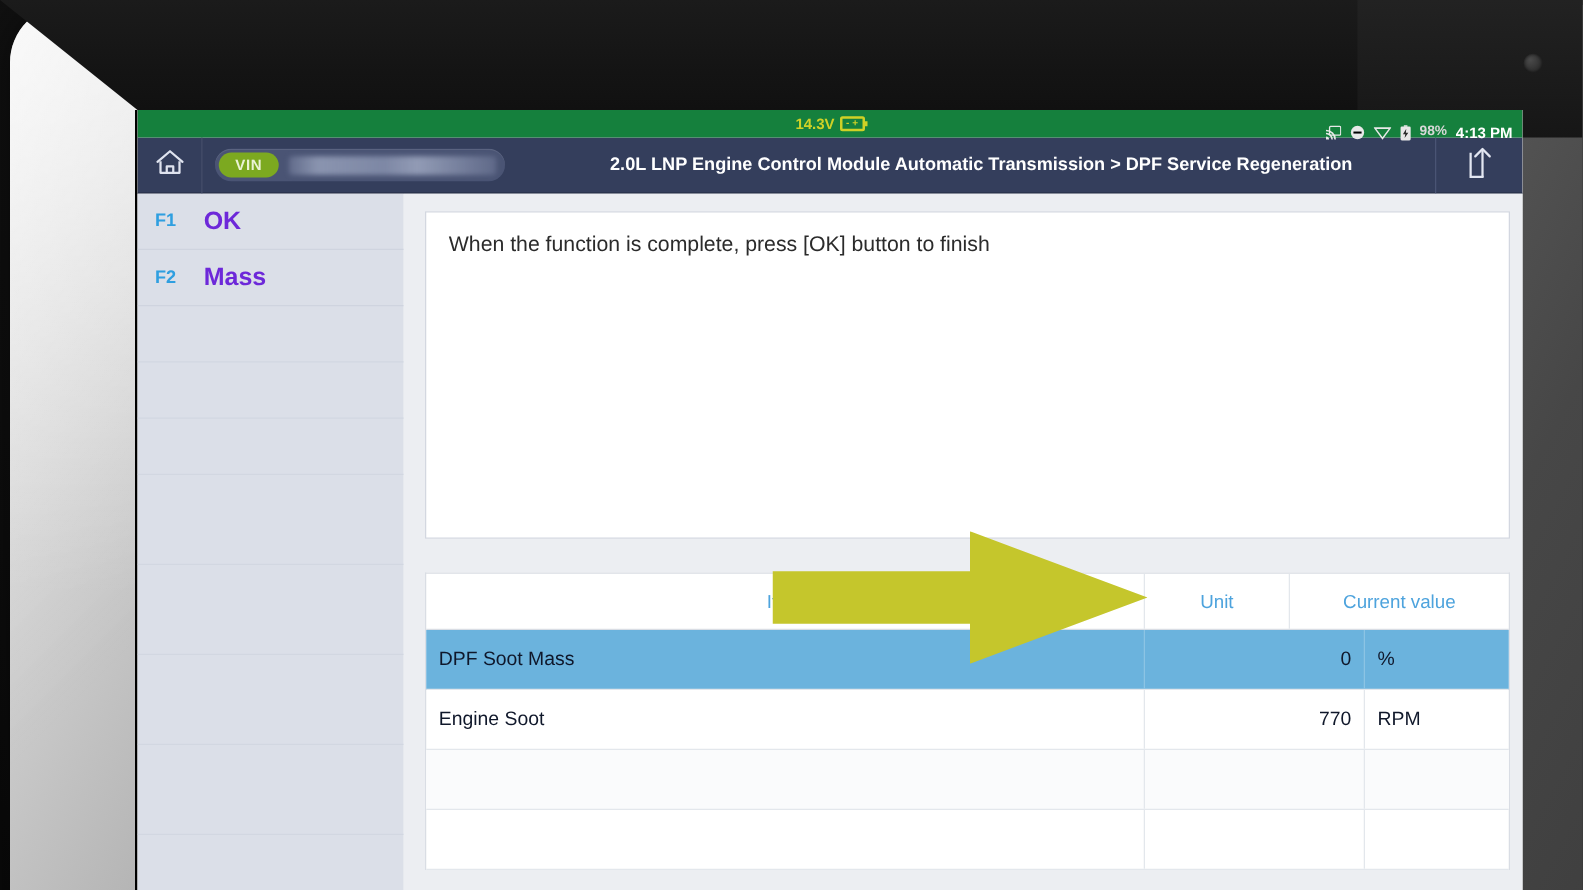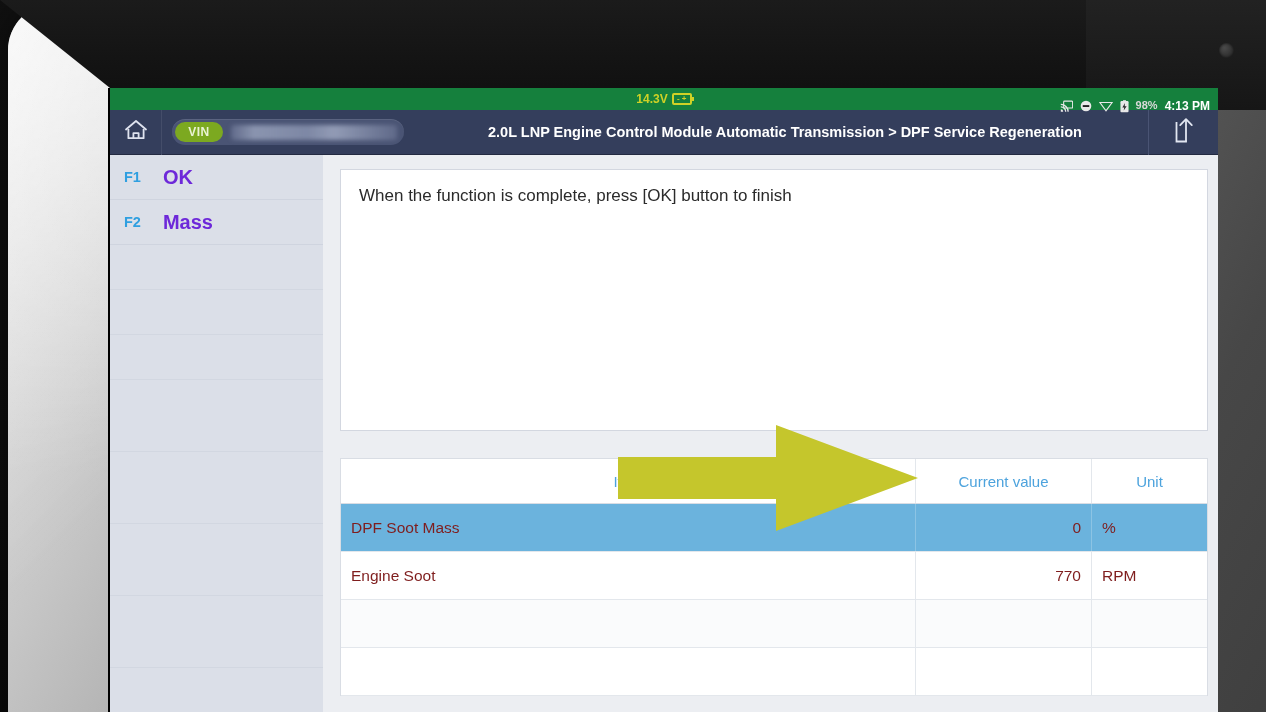--- a/index.html
+++ b/index.html
@@ -278,21 +278,21 @@
     justify-content: center;
   }
   .trow.sel { background: #6bb3dd; }
   .trow.alt { background: #fafbfc; }
   .cell {
     display: flex;
     align-items: center;
     height: 100%;
     padding: 0 10px;
     font-size: 15.5px;
-    color: #7f1d1d;
+    color: #0f172a;
     overflow: hidden;
     white-space: nowrap;
   }
   .c-item   { flex: 0 0 574px; }
   .c-value  { flex: 0 0 176px; justify-content: flex-end; border-left: 1px solid #e3e7ec; }
   .c-unit   { flex: 1;        border-left: 1px solid #e3e7ec; }
   .trow.head .c-value, .trow.head .c-unit { justify-content: center; }
   .trow.sel .c-value, .trow.sel .c-unit { border-left-color: #8cc4e4; }
 
   
@@ -411,22 +411,22 @@
 
       <div class="main">
 
         <div class="msg-panel">
           <span>When the function is complete, press [OK] button to finish</span>
         </div>
 
         <div class="table-wrap">
           <div class="trow head">
             <div class="cell c-item">Item</div>
+            <div class="cell c-unit">Unit</div>
             <div class="cell c-value">Current value</div>
-            <div class="cell c-unit">Unit</div>
           </div>
 
           <div class="trow sel">
             <div class="cell c-item">DPF Soot Mass</div>
             <div class="cell c-value">0</div>
             <div class="cell c-unit">%</div>
           </div>
 
           <div class="trow">
             <div class="cell c-item">Engine Soot</div>

